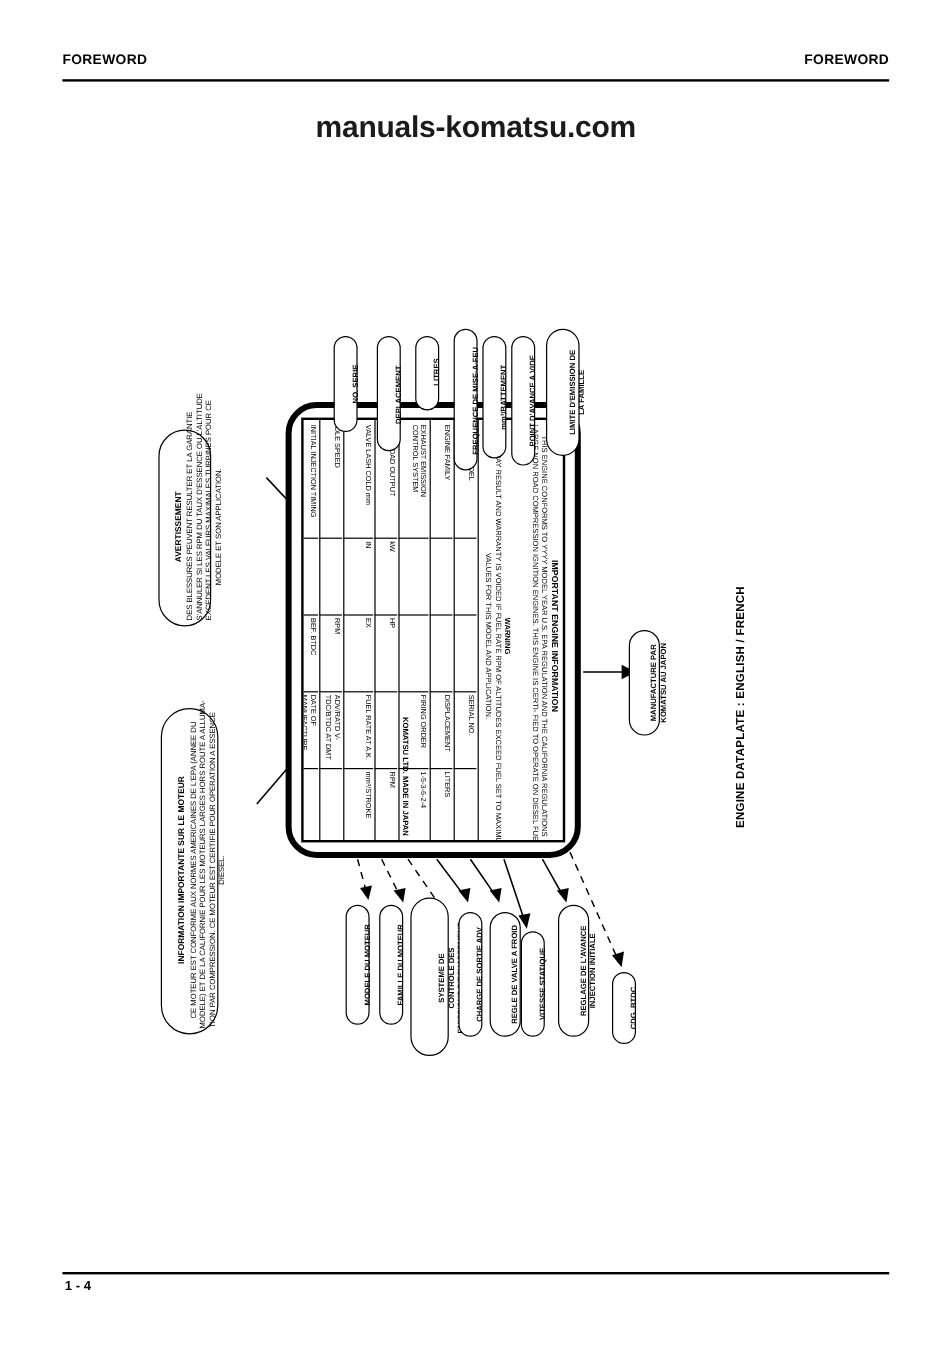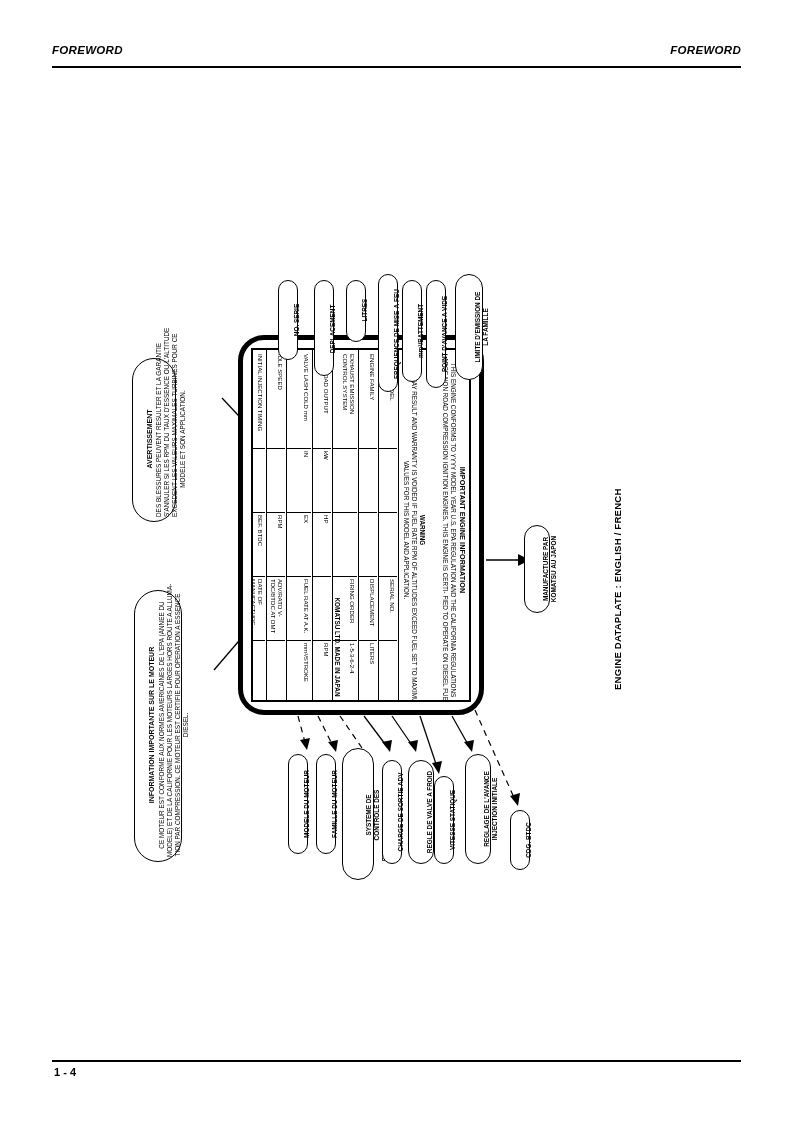--- a/index.html
+++ b/index.html
@@ -29,21 +29,20 @@
     width: 689px;
     height: 22px;
   }
   .hdr-left, .hdr-right {
     position: absolute;
     top: 0;
     font-size: 11.5px;
     font-weight: bold;
     letter-spacing: 0.3px;
     font-family: "Liberation Sans", sans-serif;
-    font-style: italic;
   }
   .hdr-left { left: 0; }
   .hdr-right { right: 0; }
   .hdr-rule {
     position: absolute;
     left: 52px;
     top: 66px;
     width: 689px;
     height: 2px;
     background: #000;
@@ -261,20 +260,21 @@
 <body>
 
 <div class="page">
 
   <div class="hdr">
     <div class="hdr-left">FOREWORD</div>
     <div class="hdr-right">FOREWORD</div>
   </div>
   <div class="hdr-rule"></div>
 
+  <div class="watermark">manuals-komatsu.com</div>
 
   <div class="stage">
 
     <svg class="leaders" viewBox="0 0 793 900">
       <g stroke="#000" fill="none">
 
         <path d="M296 350 L296 248" stroke-width="1.2" stroke-dasharray="6 5"></path>
         <path d="M320 350 L331 254" stroke-width="1.2" stroke-dasharray="6 5"></path>
         <path d="M346 350 L362 240" stroke-width="1.2" stroke-dasharray="6 5"></path>
         <path d="M372 350 L399 262" stroke-width="1.2" stroke-dasharray="6 5"></path>

